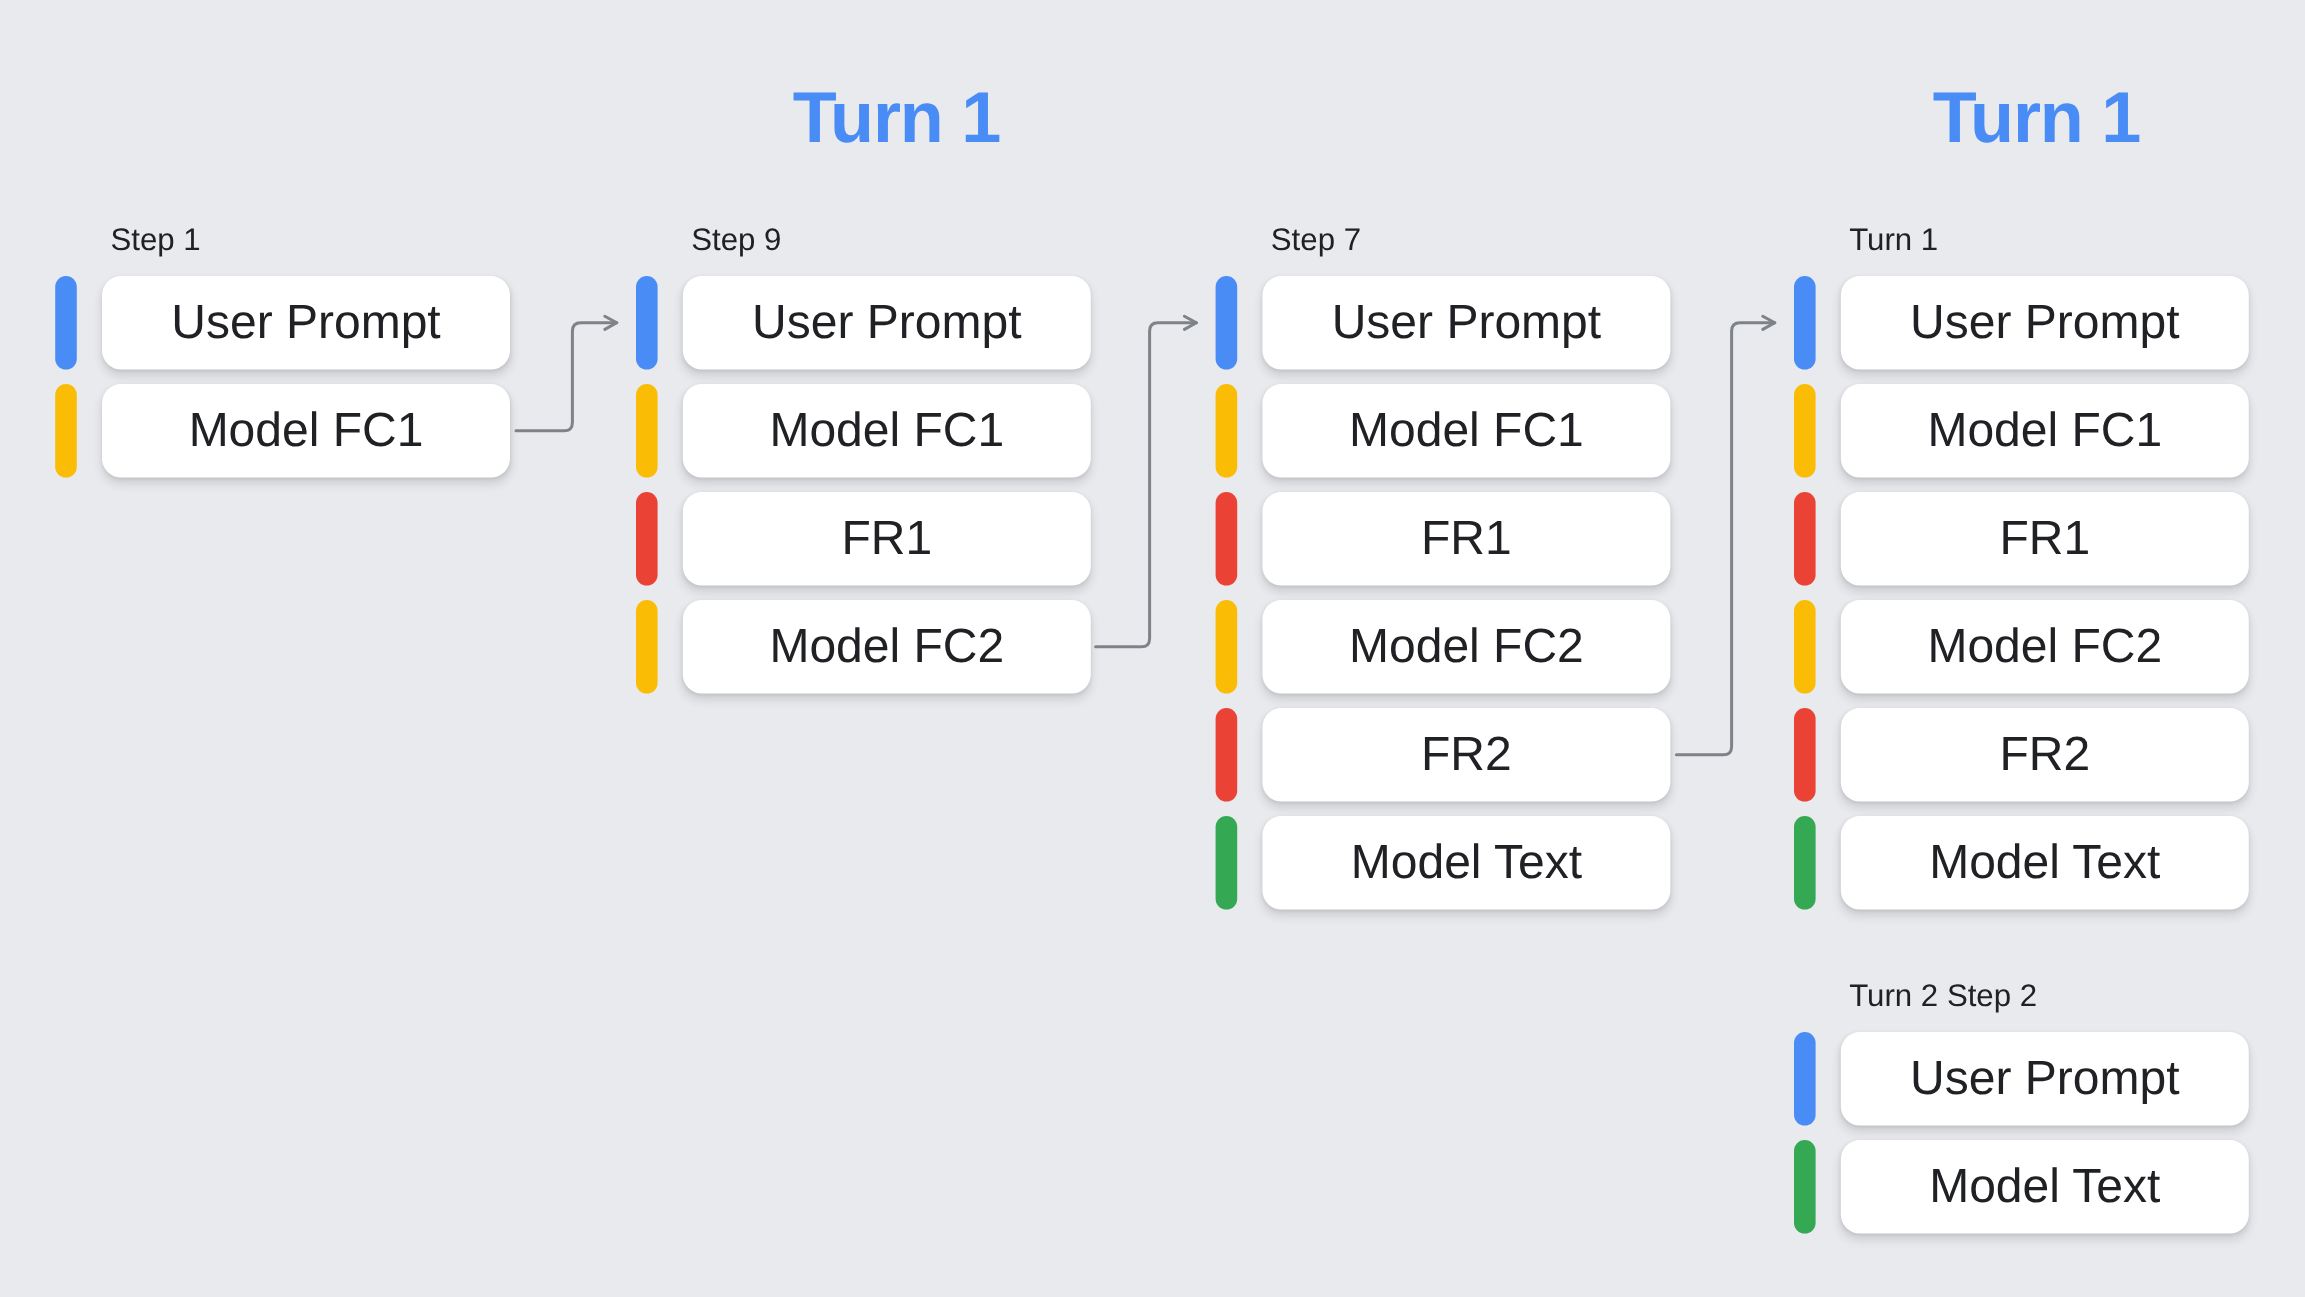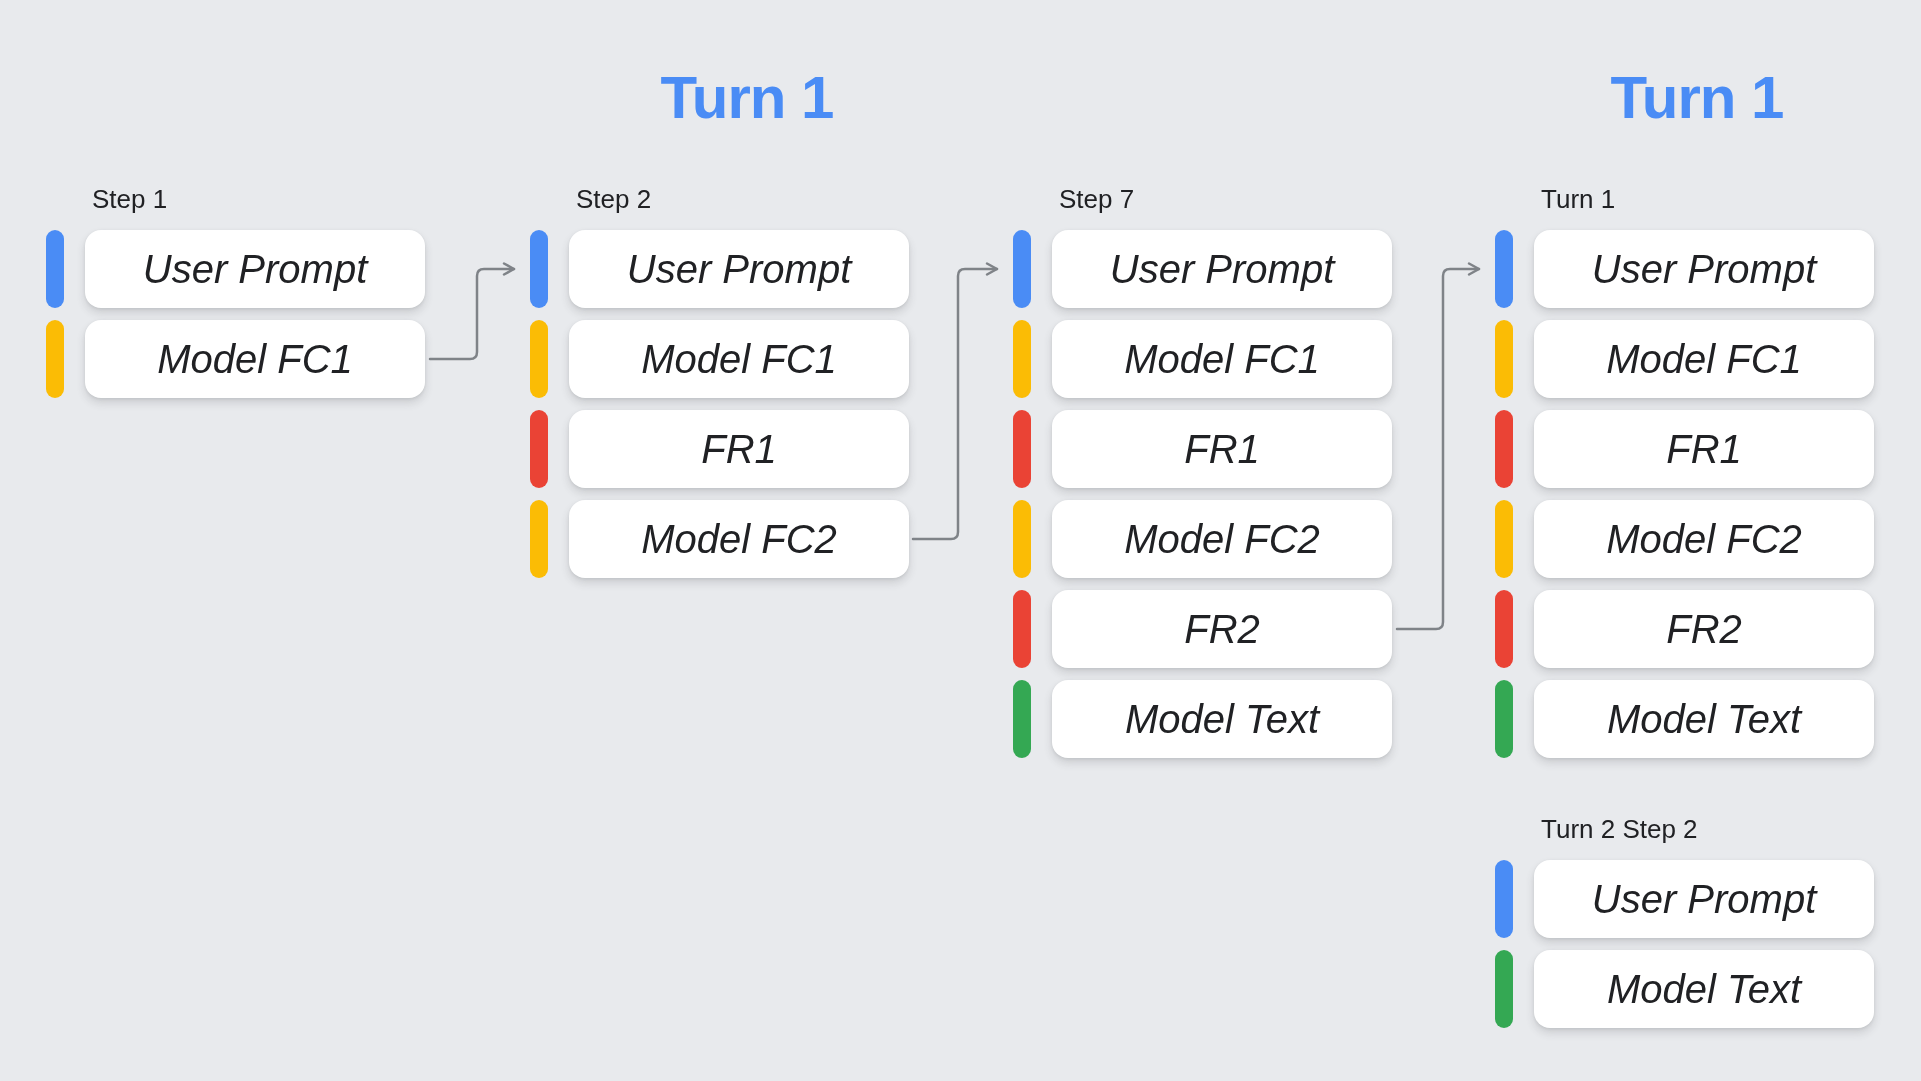--- a/index.html
+++ b/index.html
@@ -35,21 +35,21 @@
   .bar { width:18px; height:78px; border-radius:9px; flex:none; background:#ccc; }
   .bar[data-kind="blue"]   { background: var(--c-blue,   #4a8cf5); }
   .bar[data-kind="yellow"] { background: var(--c-yellow, #fbbc05); }
   .bar[data-kind="red"]    { background: var(--c-red,    #ea4335); }
   .bar[data-kind="green"]  { background: var(--c-green,  #34a853); }
   .box {
     width:340px; height:78px; margin-left:21px;
     background: var(--c-box, #ffffff); border-radius:16px;
     box-shadow: 0 5px 8px rgba(60,64,67,0.16), 0 1px 3px rgba(60,64,67,0.10);
     display:flex; align-items:center; justify-content:center;
-    font-size:40px; color: var(--c-text, #202124); white-space:nowrap;font-style:italic;
+    font-size:40px; color: var(--c-text, #202124); white-space:nowrap;
   }
 
   svg.arrows { position:absolute; inset:0; pointer-events:none; }
   svg.arrows path.link {
     fill:none; stroke: var(--c-arrow, #7f8388); stroke-width:2.5;
     stroke-linecap:round;
   }
   #ah path {
     fill:none; stroke: var(--c-arrow, #7f8388); stroke-width:2.5;
     stroke-linecap:round; stroke-linejoin:round;
@@ -69,21 +69,21 @@
       <span class="bar" data-kind="blue"></span>
       <div class="box">User Prompt</div>
     </div>
     <div class="row">
       <span class="bar" data-kind="yellow"></span>
       <div class="box">Model FC1</div>
     </div>
   </section>
 
   <section class="col" id="col-step2">
-    <div class="col-label">Step 2</div>
+    <div class="col-label">Step 9</div>
     <div class="row">
       <span class="bar" data-kind="blue"></span>
       <div class="box">User Prompt</div>
     </div>
     <div class="row">
       <span class="bar" data-kind="yellow"></span>
       <div class="box">Model FC1</div>
     </div>
     <div class="row">
       <span class="bar" data-kind="red"></span>

